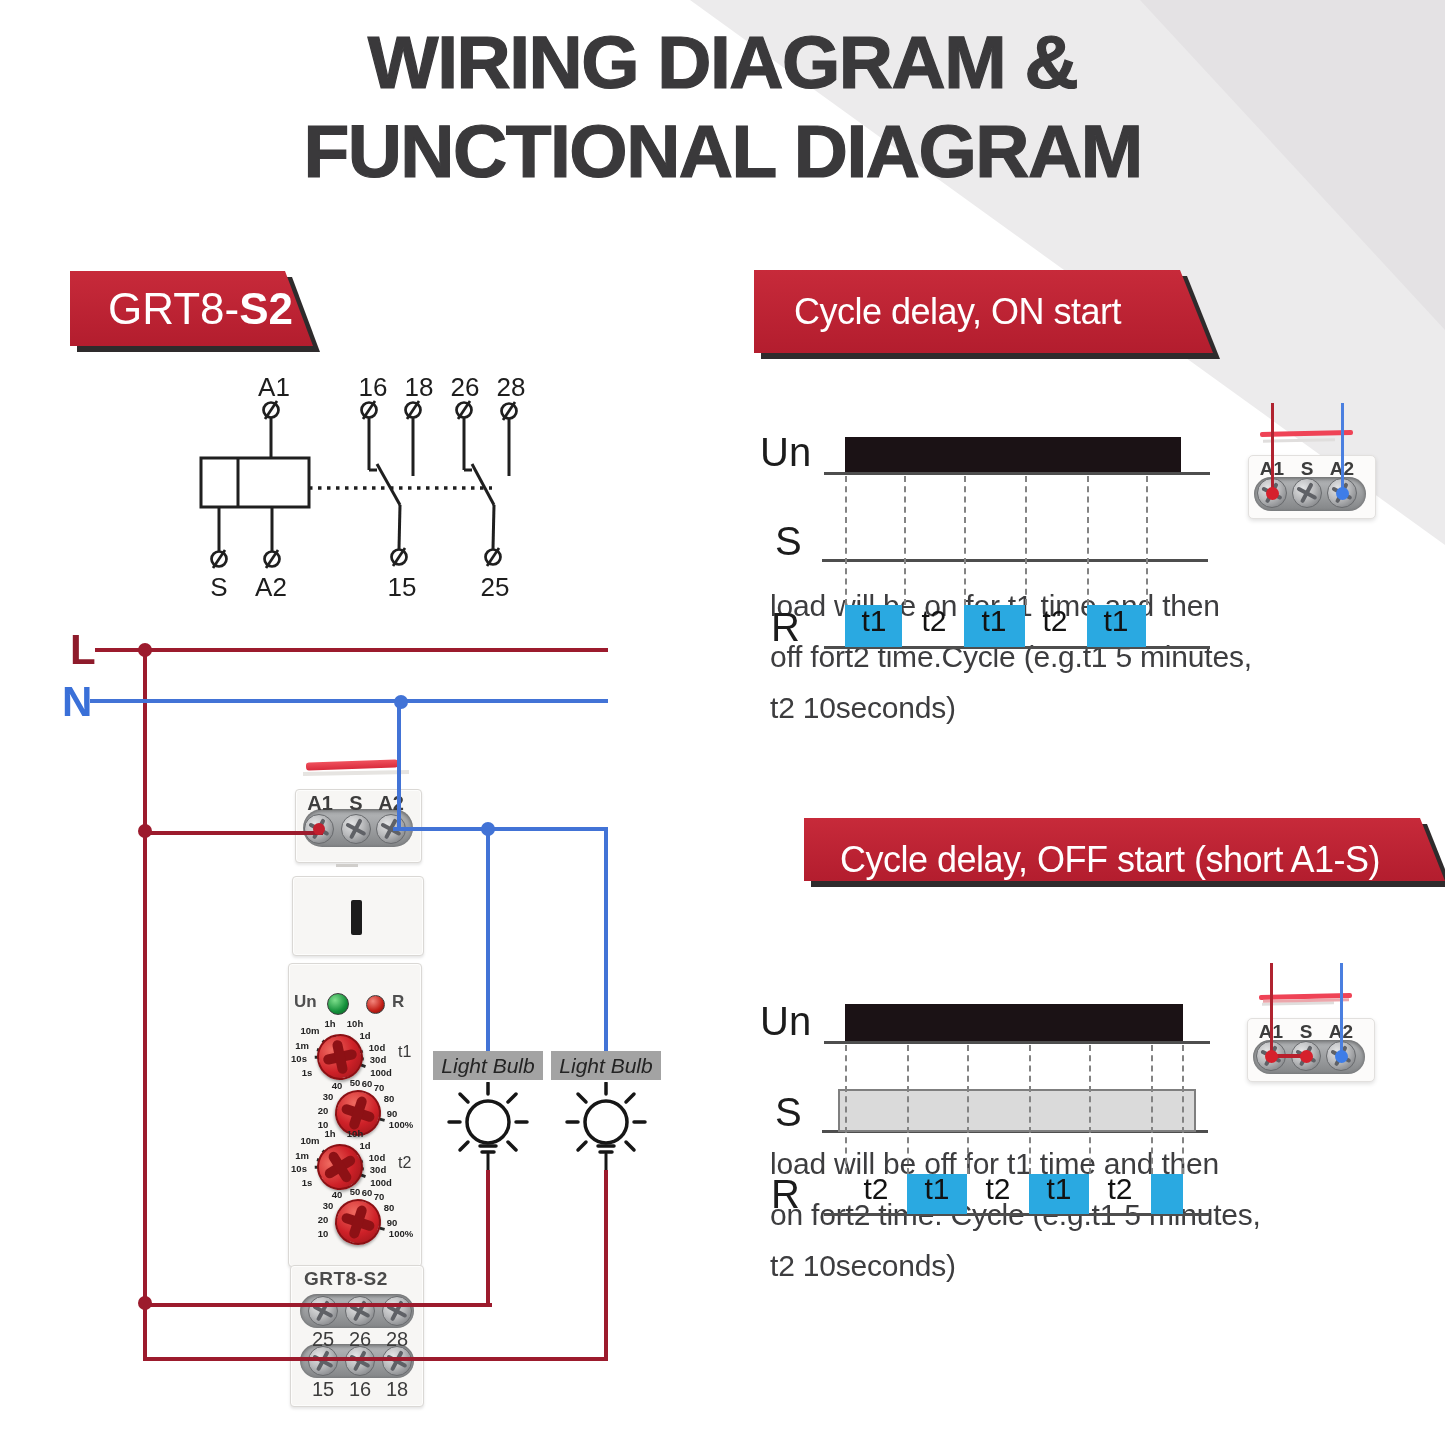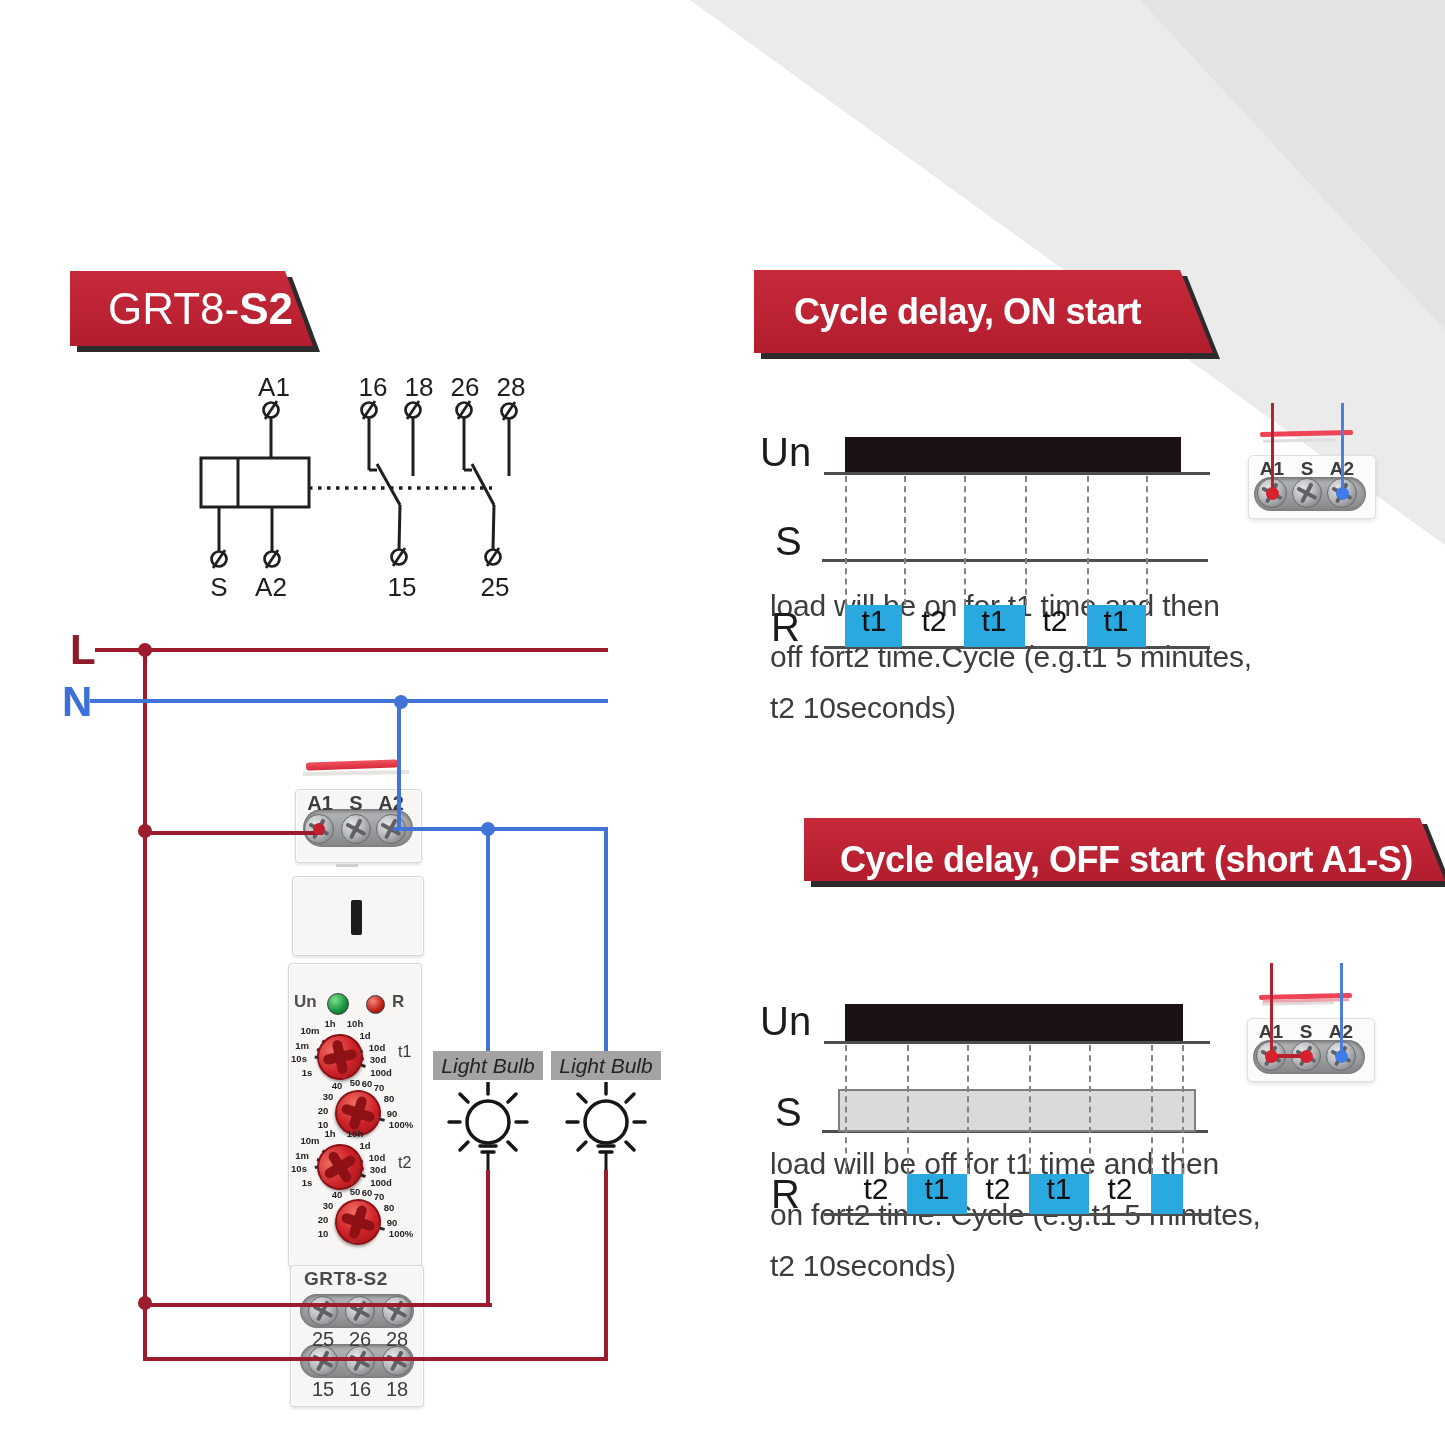--- a/index.html
+++ b/index.html
@@ -10,21 +10,21 @@
   
   .wedge{position:absolute;inset:0;pointer-events:none;}
   
   .title{position:absolute;left:0;top:18px;width:1445px;text-align:center;
          font-size:75px;line-height:89px;font-weight:800;letter-spacing:-1.5px;
          color:#3a393b;-webkit-text-stroke:1.2px #3a393b;}
   
   .banner{position:absolute;}
   .banner .shadow{position:absolute;inset:0;transform:translate(7px,6px);background:#2e2b2c;}
   .banner .red{position:absolute;inset:0;background:linear-gradient(180deg,#c72a3a,#b31d2e);}
-  .banner .txt{position:absolute;left:0;top:0;width:100%;color:#fff;font-weight:700;
+  .banner .txt{position:absolute;left:0;top:0;width:100%;color:#fff;font-weight:400;
                white-space:nowrap;}
   
   .baseline{position:absolute;height:3px;background:#4e4e4e;}
   .unbar{position:absolute;background:#1b1215;}
   .dash{position:absolute;width:0;border-left:2px dashed #838383;}
   .blk{position:absolute;background:#2aa9e1;}
   .sbar{position:absolute;background:#dadada;border:2px solid #7f7f7f;box-sizing:border-box;}
   .sig{position:absolute;font-size:40px;font-weight:500;color:#1c1c1c;}
   .seg{position:absolute;transform:translateX(-50%);font-size:30px;font-weight:500;color:#121212;}
   .desc{position:absolute;font-size:30px;line-height:51px;color:#3d3d3f;white-space:pre-line;letter-spacing:-0.2px;}
@@ -60,20 +60,24 @@
   svg text{font-family:"Liberation Sans",sans-serif;}
 </style>
 </head>
 <body>
 
 <div id="page" class="noselect">
 
   <div class="wedge" style="background:#ecebec;clip-path:polygon(690px 0,1445px 0,1445px 545px);"></div>
   <div class="wedge" style="background:#e4e2e4;clip-path:polygon(1140px 0,1445px 0,1445px 330px);"></div>
 
+  <div class="title">
+    <div>WIRING DIAGRAM &amp;</div>
+    <div>FUNCTIONAL DIAGRAM</div>
+  </div>
 
   <div class="banner" style="left:70px;top:271px;width:246px;height:75px;">
     <div class="shadow" style="clip-path:polygon(0 0,215px 0,243px 75px,0 75px);"></div>
     <div class="red" style="clip-path:polygon(0 0,215px 0,243px 75px,0 75px);"></div>
     <span class="txt" style="padding-left:38px;font-size:44px;line-height:75px;font-weight:400;">
       <span>GRT8-</span><b>S2</b>
     </span>
   </div>
 
   <svg class="abs" style="left:180px;top:370px;" width="400" height="300" viewBox="0 0 400 300">

